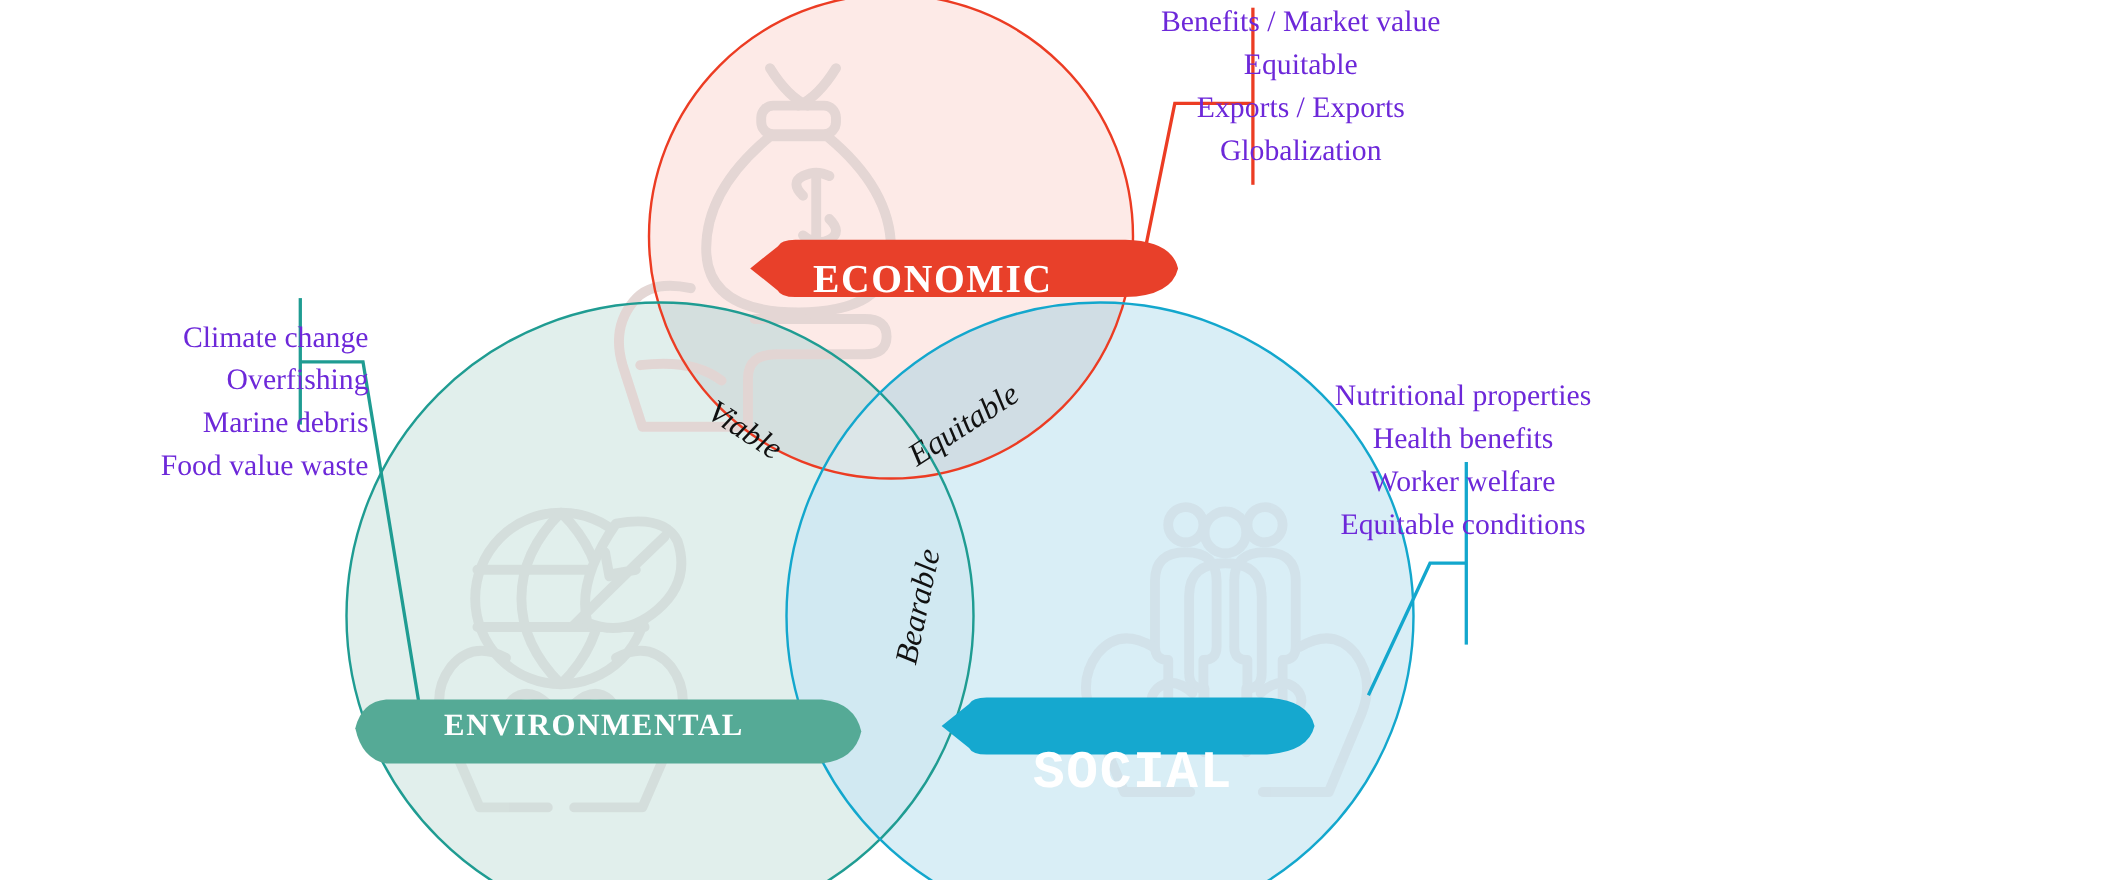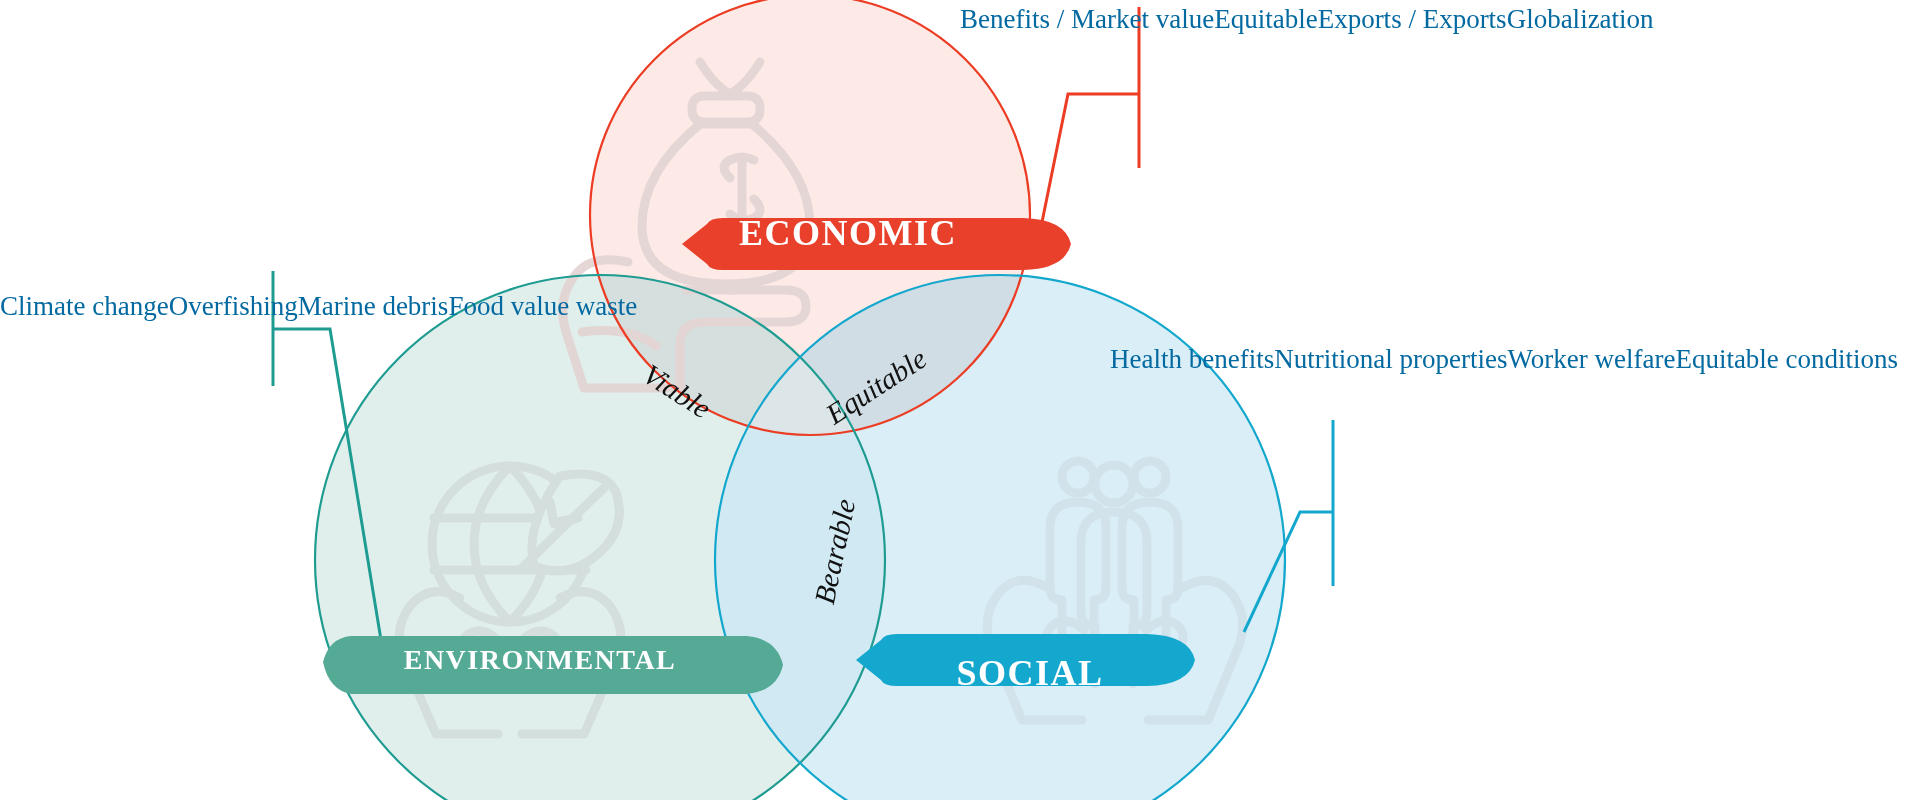--- a/index.html
+++ b/index.html
@@ -25,22 +25,22 @@
     left: 0;
     top: 0;
     width: 1920px;
     height: 800px;
   }
 
   
   .side-list {
     position: absolute;
     display: flex;
-    flex-direction: row;
-    color: #0369a1;
+    flex-direction: column;
+    color: #6d28d9;
     font-family: "Liberation Serif", "DejaVu Serif", serif;
     font-size: 27px;
     line-height: 1.44;
   }
   .side-list .line {
     white-space: nowrap;
   }
 
   #list-environmental {
     left: 0px;
@@ -69,35 +69,36 @@
     position: absolute;
     color: #ffffff;
     font-family: "Liberation Serif", "DejaVu Serif", serif;
     font-weight: bold;
     letter-spacing: 1.5px;
     white-space: nowrap;
     text-align: center;
   }
   #ribbon-text-economic {
     left: 718px;
-    top: 212px;
+    top: 232px;
     width: 260px;
     font-size: 36px;
   }
   #ribbon-text-environmental {
     left: 360px;
     top: 644px;
     width: 360px;
     font-size: 28px;
   }
   #ribbon-text-social {
     left: 900px;
-    top: 652px;
+    top: 676px;
     width: 260px;
-    font-size: 36px;
+    font-size: 48px;
+    font-family: Liberation Mono, monospace;
   }
 
   
   .overlap-label {
     position: absolute;
     color: #111111;
     font-family: "Liberation Serif", "DejaVu Serif", serif;
     font-style: italic;
     font-size: 29px;
     white-space: nowrap;
@@ -249,19 +250,19 @@
   </div>
 
   <div class="side-list" id="list-economic">
     <div class="line">Benefits / Market value</div>
     <div class="line">Equitable</div>
     <div class="line">Exports / Exports</div>
     <div class="line">Globalization</div>
   </div>
 
   <div class="side-list" id="list-social">
+    <div class="line">Nutritional properties</div>
     <div class="line">Health benefits</div>
-    <div class="line">Nutritional properties</div>
     <div class="line">Worker welfare</div>
     <div class="line">Equitable conditions</div>
   </div>
 
 </div>
 
 </body></html>

